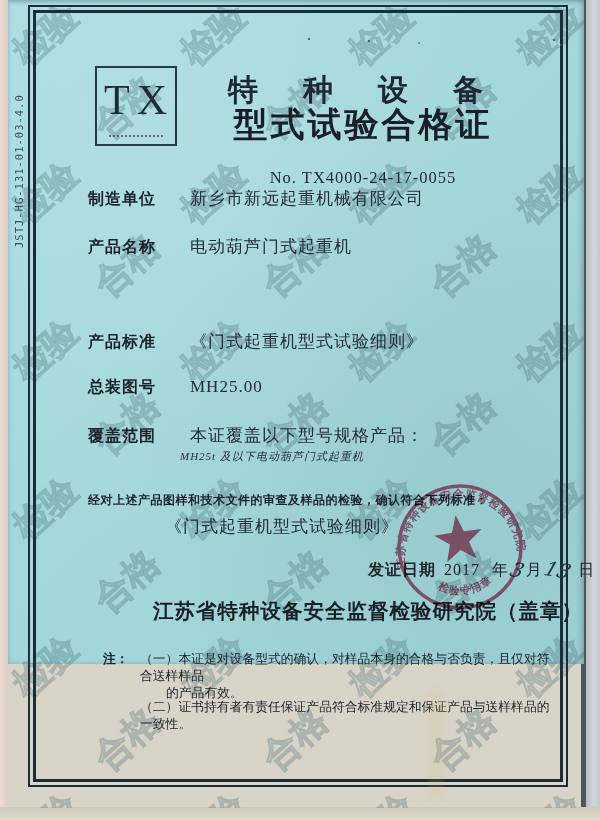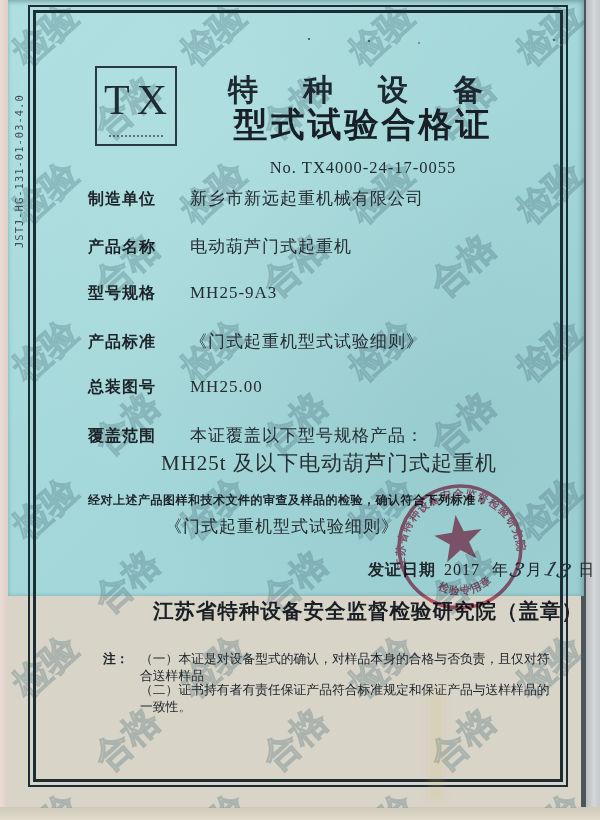--- a/index.html
+++ b/index.html
@@ -11,21 +11,21 @@
   .photo{position:absolute;inset:0;}
   .edge-left{position:absolute;left:0;top:0;width:8px;height:820px;
     background:linear-gradient(90deg,#ecdcd4,#dccfc8);}
   .edge-right-light{position:absolute;right:0;top:0;width:14px;height:820px;
     background:linear-gradient(90deg,#b9bdbf,#d3d6d8 55%,#c6c9cb);}
   .edge-right-dark{position:absolute;right:13px;top:0;width:6px;height:820px;
     background:#4d555a;}
   .edge-bottom{position:absolute;left:0;bottom:0;width:600px;height:13px;
     background:linear-gradient(0deg,#e2dccd,#cfc9ba);}
   .paper{
-    position:absolute;left:8px;top:0;width:576px;height:596px;
+    position:absolute;left:8px;top:0;width:576px;height:664px;
     background:
       radial-gradient(ellipse at 30% 20%, rgba(255,255,255,0.10), rgba(0,0,0,0) 60%),
       radial-gradient(ellipse at 80% 75%, rgba(40,80,90,0.08), rgba(0,0,0,0) 55%),
       linear-gradient(135deg,#abdedf 0%,#a4d8da 45%,#9fd4d6 100%);
     box-shadow:inset 0 2px 4px rgba(30,60,65,0.25), inset -3px 0 5px rgba(30,60,65,0.18);
   }
   .wm-svg{position:absolute;left:0;top:0;}
   .frame{position:absolute;left:20px;top:5px;width:540px;height:782px;
     border:2px solid #1d2d36;box-sizing:border-box;}
   .frame-inner{position:absolute;inset:3px;border:3px solid #1d2d36;}
@@ -36,26 +36,26 @@
   }
   .tx-box{position:absolute;left:87px;top:66px;width:82px;height:80px;
     border:2px solid #2a3a44;box-sizing:border-box;text-align:center;}
   .tx-letters{font-size:42px;letter-spacing:7px;color:#1f2c34;line-height:64px;padding-left:6px;}
   .tx-dots{position:absolute;left:12px;right:12px;bottom:7px;
     border-bottom:2px dotted rgba(40,55,65,0.65);}
   .title1{position:absolute;left:150px;top:70px;width:410px;text-align:center;
     font-size:30px;font-weight:bold;color:#1e2830;letter-spacing:45px;padding-left:30px;box-sizing:border-box;}
   .title2{position:absolute;left:150px;top:102px;width:410px;text-align:center;
     font-size:34px;font-weight:bold;color:#181f26;letter-spacing:3px;}
-  .cert-no{position:absolute;left:150px;top:158px;width:410px;text-align:center;
+  .cert-no{position:absolute;left:150px;top:168px;width:410px;text-align:center;
     font-size:16.5px;color:#242b31;letter-spacing:1px;}
   .row{position:absolute;left:80px;font-size:16px;color:#20262c;white-space:nowrap;}
   .row .lab{font-weight:bold;letter-spacing:1px;color:#1d2329;}
   .row .val{margin-left:34px;font-size:17px;color:#262d33;letter-spacing:1px;}
-  .val2{position:absolute;left:153px;font-size:21px;color:#262d33;letter-spacing:1px;white-space:nowrap;}
+  .val2{position:absolute;left:172px;font-size:11px;color:#262d33;letter-spacing:1px;white-space:nowrap;font-style:italic;}
   .statement{position:absolute;left:80px;top:492px;font-size:12px;font-weight:bold;
     color:#1d2329;letter-spacing:0.5px;white-space:nowrap;}
   .statement2{position:absolute;left:157px;top:515px;font-size:17px;color:#262d33;letter-spacing:1px;}
   .date-line{position:absolute;left:360px;top:556px;font-size:16px;color:#20262c;white-space:nowrap;}
   .date-line .lab{font-weight:bold;letter-spacing:1px;}
   .date-line .printed{margin-left:8px;letter-spacing:1px;}
   .hand{display:inline-block;font-size:20px;font-style:italic;color:#2a3240;
     transform:rotate(9deg) skewX(-10deg);margin:0 2px;position:relative;top:2px;
     font-family:"DejaVu Serif",serif;}
   .issuer{position:absolute;left:145px;top:597px;width:430px;text-align:right;
@@ -111,23 +111,20 @@
     <div class="title1">特种设备</div>
     <div class="title2">型式试验合格证</div>
     <div class="cert-no">No.  TX4000-24-17-0055</div>
 
     <div class="row" style="top:187px">
       <span class="lab">制造单位</span><span class="val">新乡市新远起重机械有限公司</span>
     </div>
     <div class="row" style="top:235px">
       <span class="lab">产品名称</span><span class="val">电动葫芦门式起重机</span>
     </div>
-    <div class="row" style="top:283px">
-      <span class="lab">型号规格</span><span class="val">MH25-9A3</span>
-    </div>
     <div class="row" style="top:330px">
       <span class="lab">产品标准</span><span class="val">《门式起重机型式试验细则》</span>
     </div>
     <div class="row" style="top:377px">
       <span class="lab">总装图号</span><span class="val">MH25.00</span>
     </div>
     <div class="row" style="top:424px">
       <span class="lab">覆盖范围</span><span class="val">本证覆盖以下型号规格产品：</span>
     </div>
     <div class="val2" style="top:449px">MH25t 及以下电动葫芦门式起重机</div>
@@ -140,20 +137,21 @@
       <span class="printed">年</span><span class="hand">3</span><span class="printed" style="margin-left:0">月</span><span class="hand">13</span>
       <span class="printed" style="margin-left:2px">日</span>
     </div>
 
     <div class="issuer">江苏省特种设备安全监督检验研究院（盖章）</div>
 
     <div class="notes">
       <span class="note-label">注：</span>
       <div class="note-body">
         <div>（一）本证是对设备型式的确认，对样品本身的合格与否负责，且仅对符合送样样品</div>
+        <div class="cont">的产品有效。</div>
         <div class="n2">（二）证书持有者有责任保证产品符合标准规定和保证产品与送样样品的一致性。</div>
       </div>
     </div>
 
     <svg class="seal" viewBox="0 0 200 200">
       <defs>
         <path id="arcTop" d="M 22 132 A 81 81 0 1 1 178 132" fill="none"></path>
         <path id="arcBottom" d="M 38 122 A 65 65 0 0 0 162 122" fill="none"></path>
       </defs>
       <circle cx="100" cy="100" r="87" fill="none" stroke="#c04a68" stroke-width="5"></circle>

